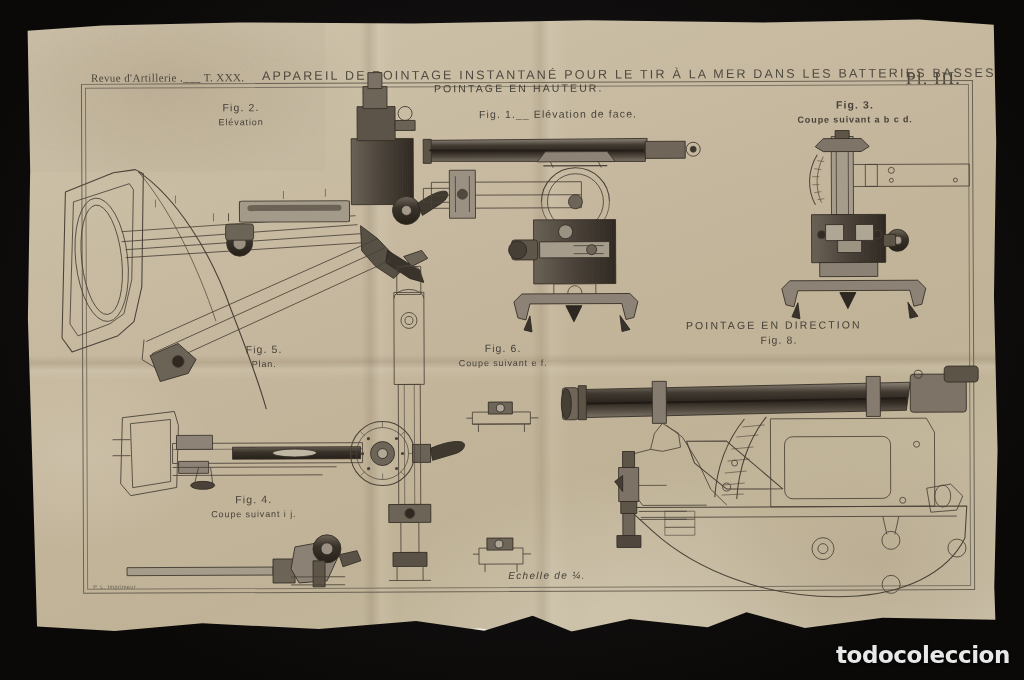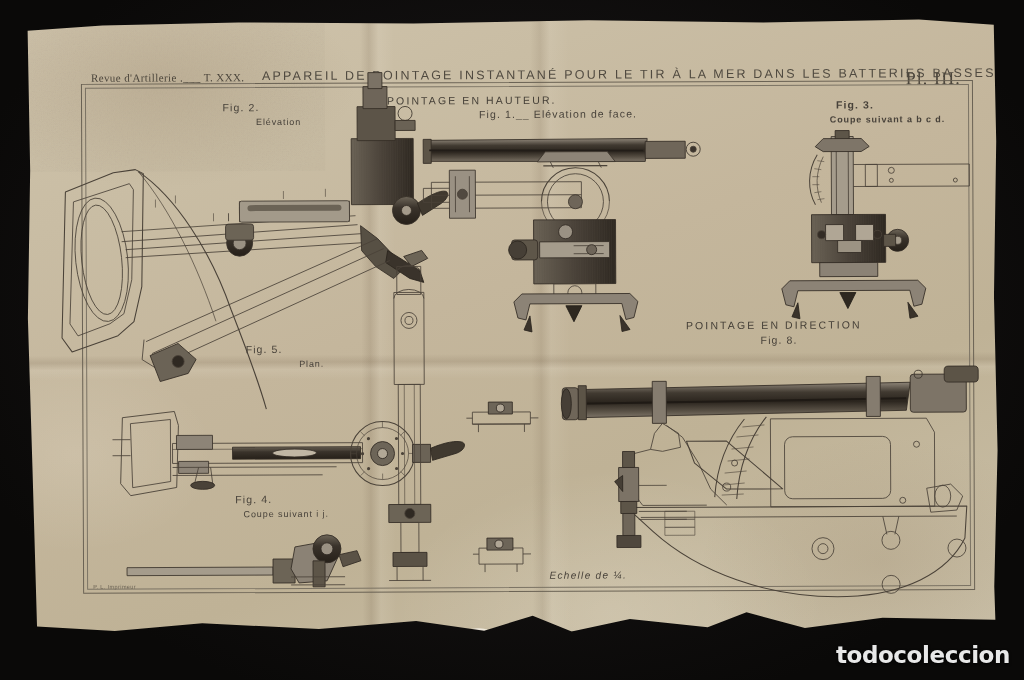--- a/index.html
+++ b/index.html
@@ -52,21 +52,21 @@
   
   #frame{position:absolute;left:56px;top:62px;width:890px;height:508px;
          border:1.1px solid #6a6254;}
   #frame:after{content:"";position:absolute;left:3px;top:3px;right:3px;bottom:3px;
          border:.7px solid #7b7364;}
 
   
   .cap{position:absolute;color:#48423a;white-space:nowrap;text-align:center;
        font-family:"Liberation Sans",sans-serif;}
   .cap .ttl{display:block;font-size:10.5px;letter-spacing:1.1px;}
-  .cap .sub{display:block;font-size:9px;letter-spacing:.9px;margin-top:4px;text-align:right;}
+  .cap .sub{display:block;font-size:9px;letter-spacing:.9px;margin-top:4px;}
   .section-ttl{position:absolute;color:#464038;white-space:nowrap;
        font-family:"Liberation Sans",sans-serif;font-size:10.5px;letter-spacing:2.1px;}
 
   
   .ink{position:absolute;left:0;top:0;width:972px;height:618px;pointer-events:none;}
 
   
   #wm{position:absolute;right:14px;bottom:12px;color:#e8e8e8;
       font-family:"DejaVu Sans",sans-serif;font-weight:bold;font-size:23px;
       letter-spacing:-0.4px;text-shadow:0 1px 3px #000;margin-top:16px;}
@@ -394,21 +394,21 @@
         <path d="M612 466 L640 466" stroke-width=".8"></path>
         <path d="M612 492 L660 492 M612 500 L660 500"></path>
 
         <rect x="638" y="492" width="30" height="24" fill="none" stroke="#4a4238" stroke-width=".6"></rect>
         <path d="M638 500 L668 500 M638 508 L668 508"></path>
       </g>
 
       </g>
     </svg>
 
-    <div class="section-ttl" style="left:362px;top:74px;">POINTAGE  EN  HAUTEUR.</div>
+    <div class="section-ttl" style="left:362px;top:62px;padding-left:47px;">POINTAGE  EN  HAUTEUR.</div>
 
     <div class="cap" style="left:156px;top:80px;width:120px;">
       <span class="ttl">Fig. 2.</span>
       <span class="sub">Elévation</span>
     </div>
 
     <div class="cap" style="left:418px;top:88px;width:230px;">
       <span class="ttl">Fig. 1.__ Elévation  de  face.</span>
     </div>
 
@@ -420,20 +420,24 @@
     <div class="section-ttl" style="left:660px;top:300px;">POINTAGE  EN  DIRECTION</div>
     <div class="cap" style="left:678px;top:315px;width:150px;">
       <span class="ttl">Fig. 8.</span>
     </div>
 
     <div class="cap" style="left:178px;top:322px;width:120px;">
       <span class="ttl">Fig. 5.</span>
       <span class="sub">Plan.</span>
     </div>
 
+    <div class="cap" style="left:402px;top:322px;width:150px;">
+      <span class="ttl">Fig. 6.</span>
+      <span class="sub">Coupe suivant e f.</span>
+    </div>
 
     <div class="cap" style="left:152px;top:472px;width:150px;">
       <span class="ttl">Fig. 4.</span>
       <span class="sub">Coupe suivant  i j.</span>
     </div>
 
 
     <div class="cap" style="left:440px;top:546px;width:160px;font-style:italic;">
       <span class="sub" style="font-size:10px;letter-spacing:1.3px;">Echelle de ¼.</span>
     </div>

